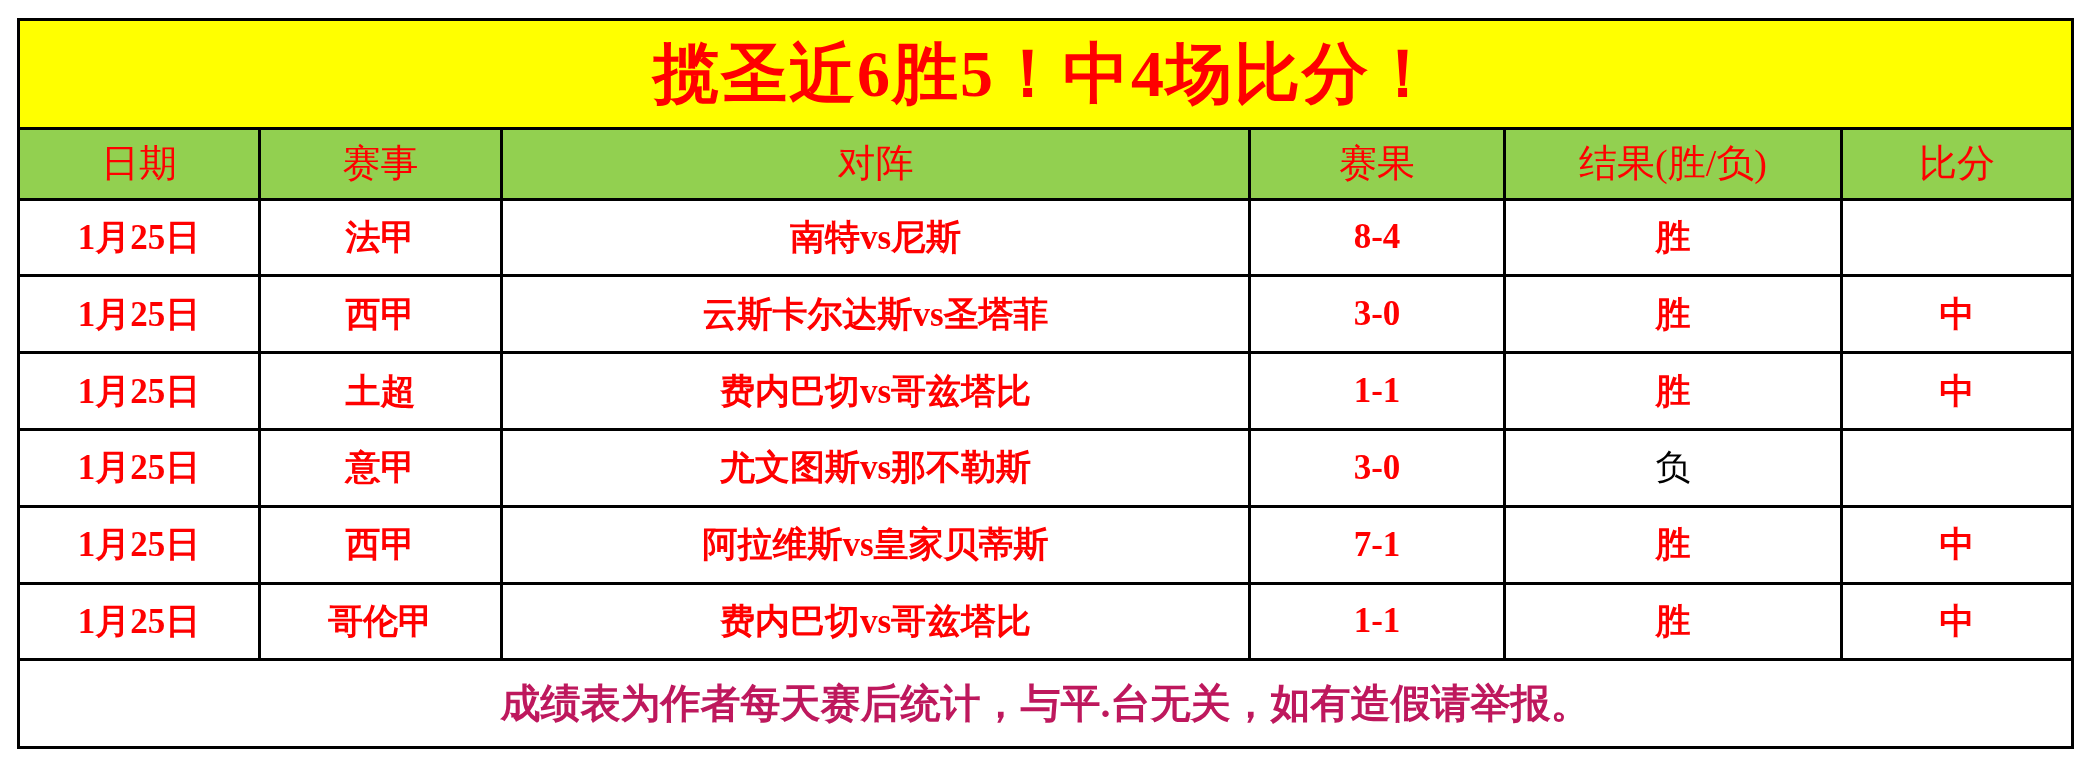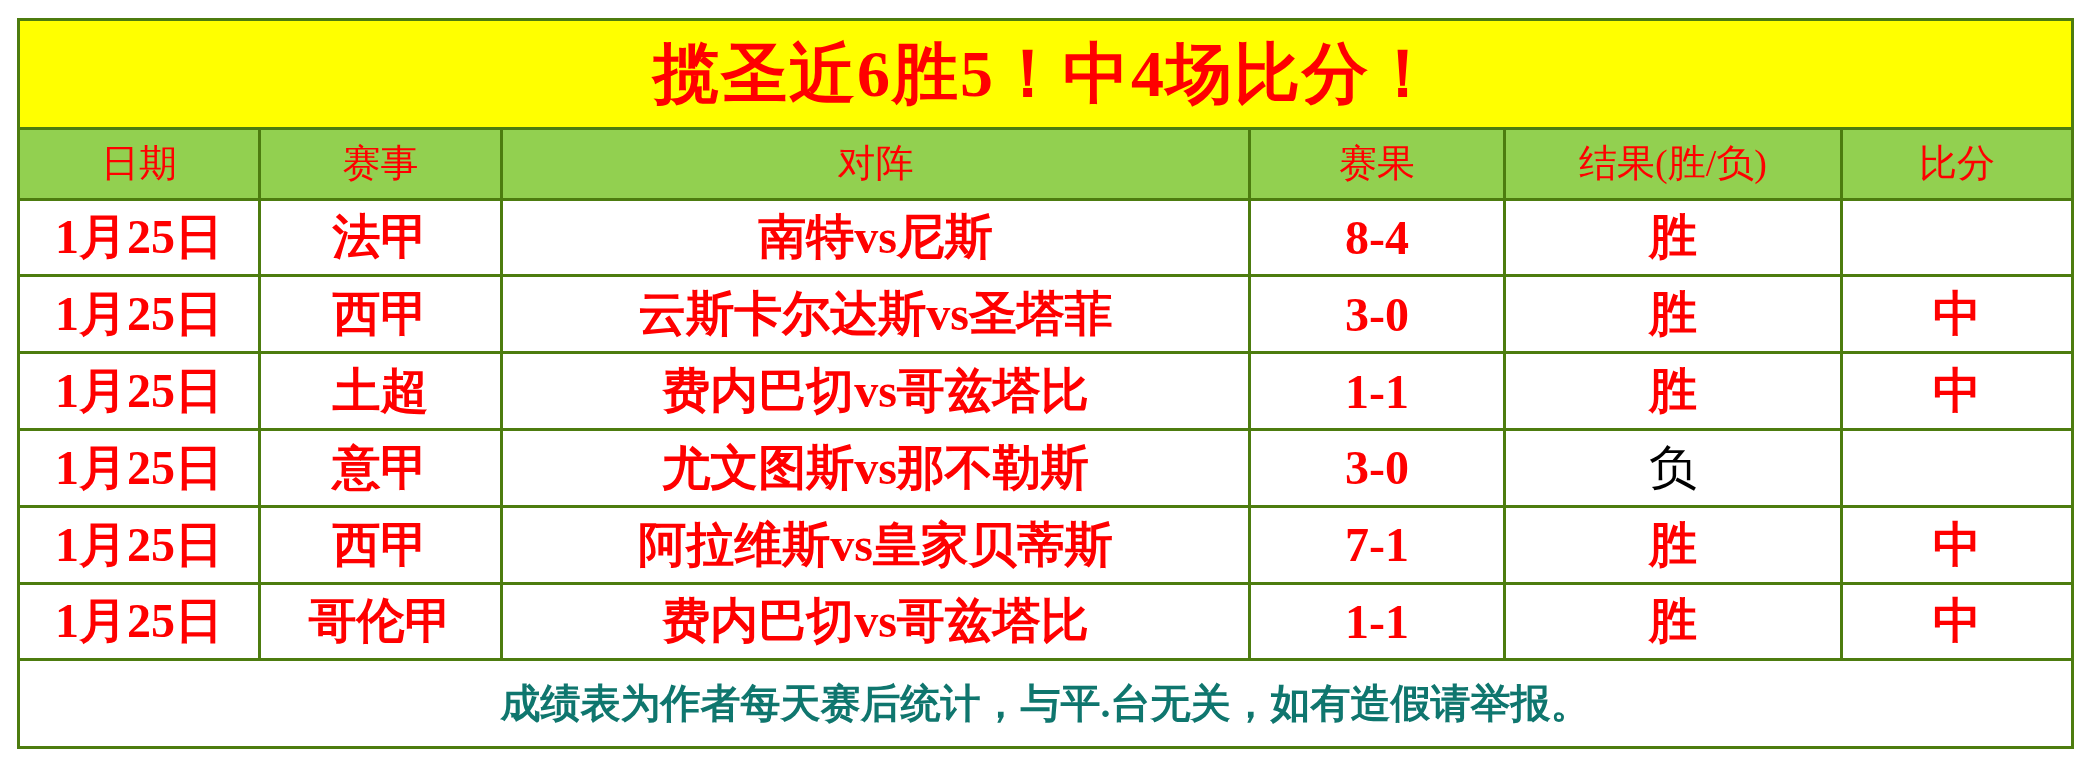--- a/index.html
+++ b/index.html
@@ -22,21 +22,21 @@
     box-sizing: border-box;
   }
   table.score-table {
     width: 100%;
     height: 100%;
     border-collapse: collapse;
     table-layout: fixed;
   }
   table.score-table td,
   table.score-table th {
-    border: 3px solid #4d7c0f;
+    border: 3px solid #000000;
     text-align: center;
     vertical-align: middle;
     padding: 0;
     font-weight: normal;
     margin-left: 26px;
   }
 
   
   .title-cell {
     background: #ffff00;
@@ -63,21 +63,21 @@
     white-space: nowrap;
   }
 
   
   tr.data-row td {
     height: 68px;
     background: #ffffff;
   }
   .cell-text {
     color: #ff0000;
-    font-size: 48px;
+    font-size: 35px;
     font-weight: bold;
     white-space: nowrap;
   }
   td.result-win {
     background: #ffff00;
   }
   td.result-loss {
     background: #ffffff;
   }
   .result-win .cell-text {
@@ -88,21 +88,21 @@
     color: #000000;
     font-weight: normal;
   }
 
   
   tr.footer-row td {
     height: 78px;
     background: #ffffff;
   }
   .footer-text {
-    color: #0f766e;
+    color: #be185d;
     font-size: 40px;
     font-weight: bold;
     white-space: nowrap;
   }
 
   
   col.c-date   { width: 241px; }
   col.c-league { width: 242px; }
   col.c-match  { width: 748px; }
   col.c-score  { width: 255px; }

